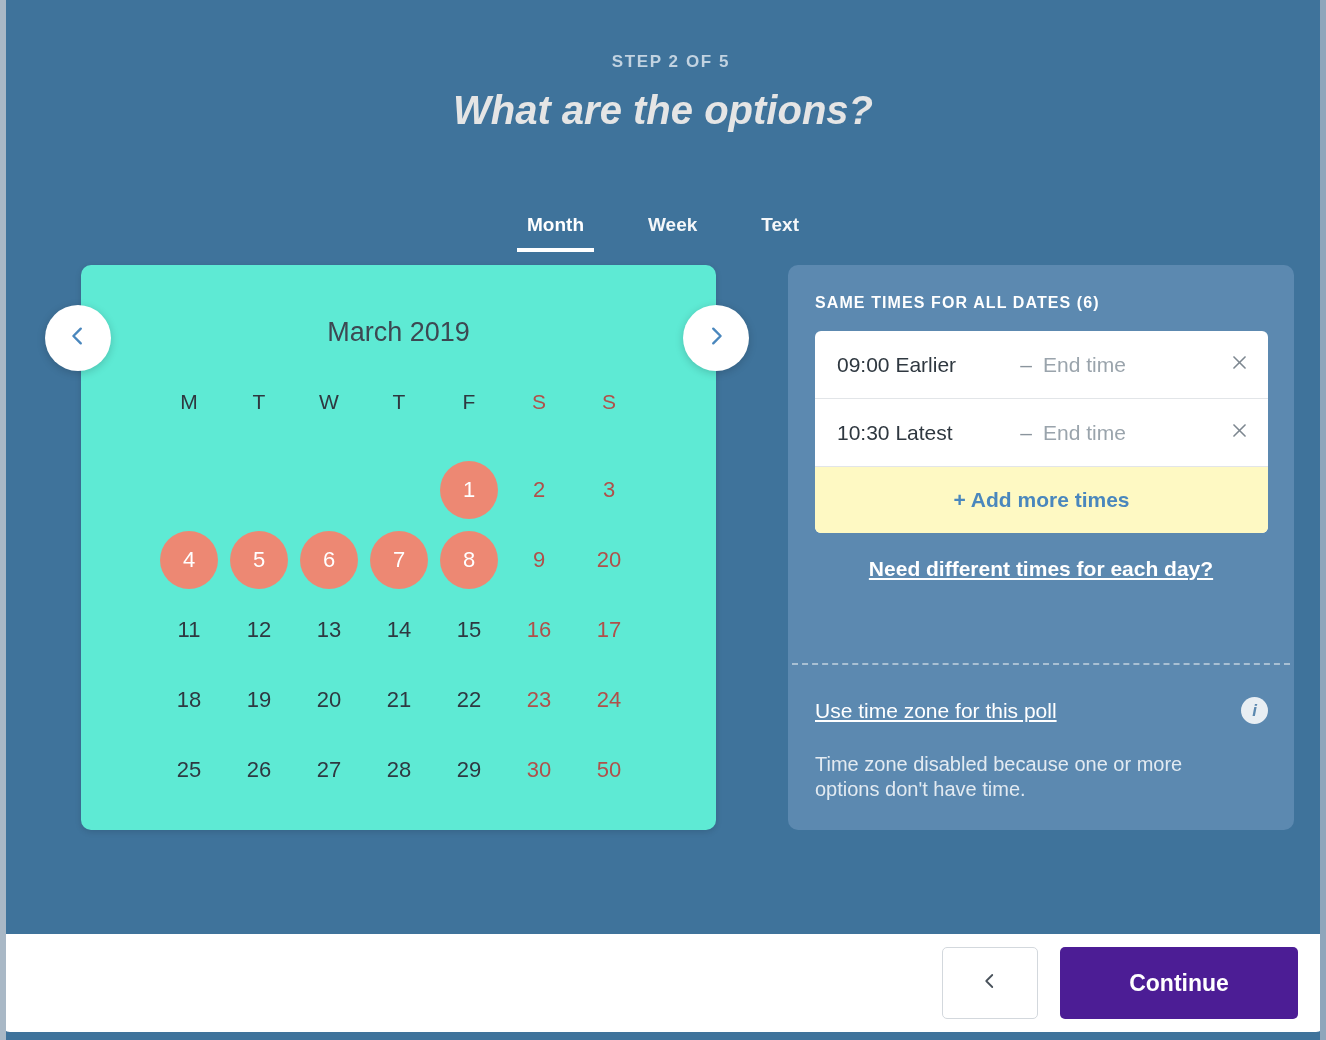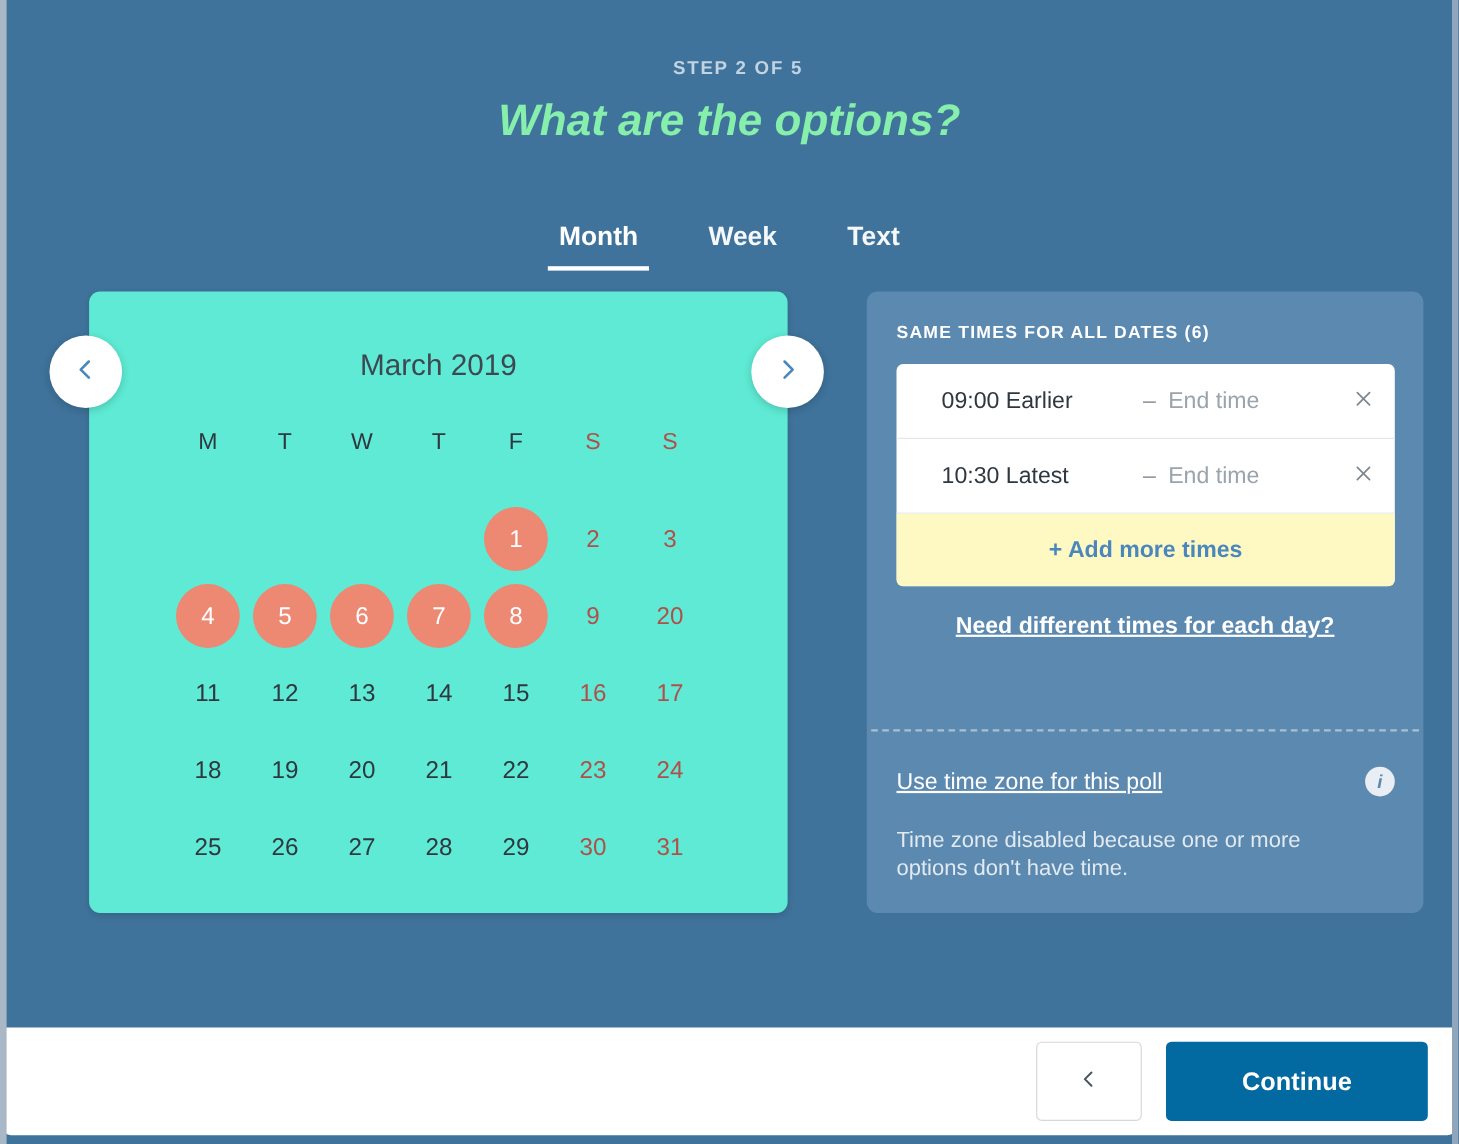--- a/index.html
+++ b/index.html
@@ -51,41 +51,42 @@
 
   .page-title {
     position: absolute;
     top: 88px;
     left: 0;
     width: 1326px;
     text-align: center;
     font-size: 40px;
     font-weight: bold;
     font-style: italic;
-    color: #86efac;
+    color: #e5e5e5;
   }
 
   
   .tabs {
     position: absolute;
     top: 200px;
     left: 0;
     width: 1326px;
     display: flex;
     justify-content: center;
     gap: 44px;
   }
   .tab {
-    font-size: 24px;
+    font-size: 19px;
     font-weight: bold;
     color: #ffffff;
     padding: 2px 10px 12px 10px;
     border-bottom: 4px solid transparent;
     cursor: pointer;
     opacity: 0.95;
+    margin-top: 12px;
   }
   .tab.active {
     border-bottom-color: #ffffff;
     opacity: 1;
   }
 
   
   .cal-card {
     position: absolute;
     left: 81px;
@@ -200,21 +201,21 @@
     width: 453px;
     background: #ffffff;
     border-radius: 6px;
     overflow: hidden;
   }
 
   .time-row {
     height: 68px;
     display: flex;
     align-items: center;
-    padding: 0 0 0 41px;
+    padding: 0 0 0 22px;
     border-bottom: 1px solid #e2e5e8;
   }
   .time-start {
     font-size: 21px;
     color: #2f3840;
     width: 172px;
     cursor: pointer;
   }
   .time-dash {
     font-size: 21px;
@@ -335,21 +336,21 @@
     border-radius: 5px;
     display: flex;
     align-items: center;
     justify-content: center;
     cursor: pointer;
   }
   .back-btn svg { width: 18px; height: 18px; }
   .continue-btn {
     width: 238px;
     height: 72px;
-    background: #0369a1;
+    background: #4c1d95;
     border-radius: 5px;
     display: flex;
     align-items: center;
     justify-content: center;
     font-size: 23px;
     font-weight: bold;
     color: #ffffff;
     cursor: pointer;
   }
 </style>
@@ -470,21 +471,21 @@
         <div class="day">
           <span class="pill">28</span>
         </div>
         <div class="day">
           <span class="pill">29</span>
         </div>
         <div class="day weekend">
           <span class="pill">30</span>
         </div>
         <div class="day weekend">
-          <span class="pill">31</span>
+          <span class="pill">50</span>
         </div>
       </div>
   </div>
 
   <div class="nav-btn nav-prev">
     <span>
       <svg viewBox="0 0 24 24" fill="none" stroke="#4a87bd" stroke-width="2.6" stroke-linecap="round" stroke-linejoin="round">
           <polyline points="15 4 7 12 15 20"></polyline>
         </svg>
     </span>

